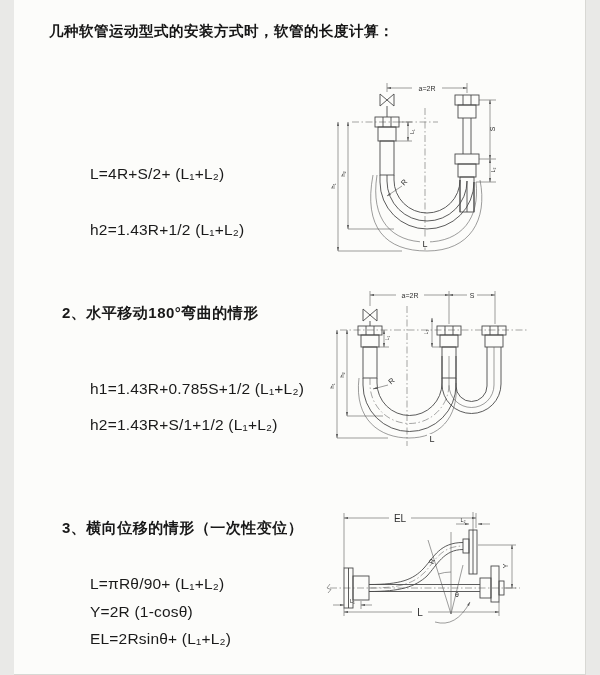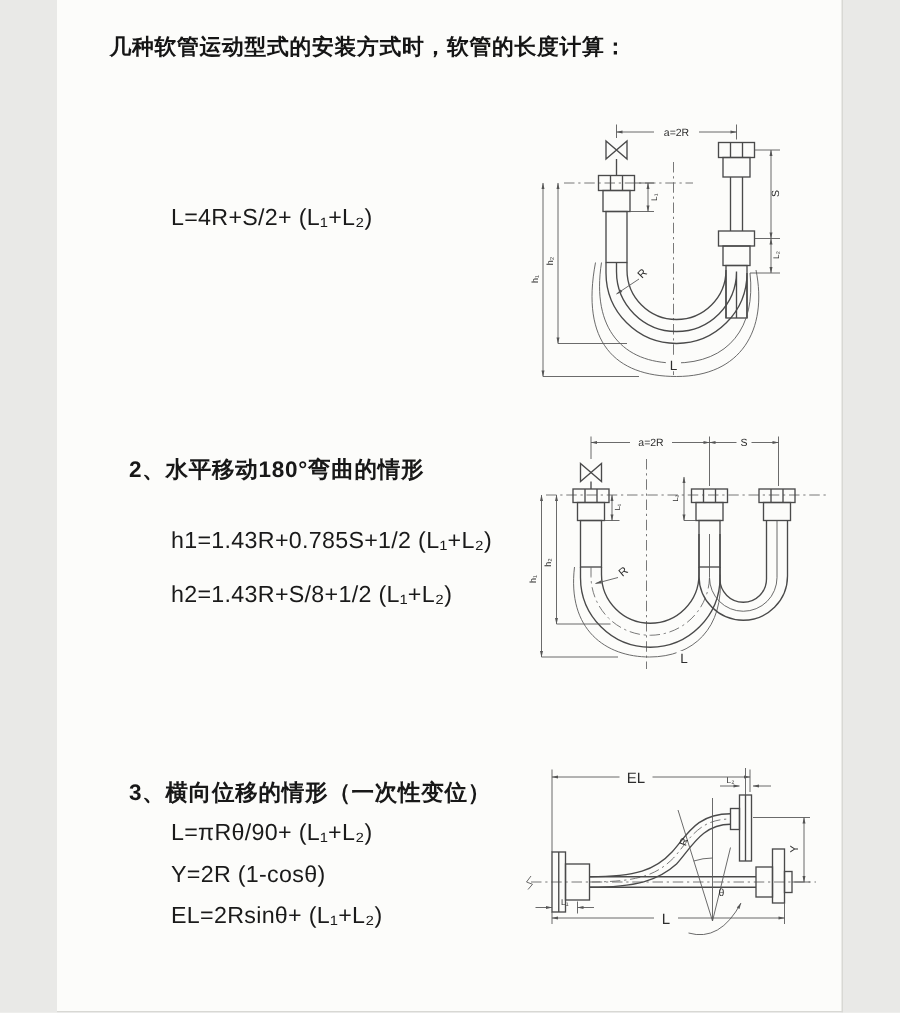--- a/index.html
+++ b/index.html
@@ -1,54 +1,55 @@
 <!DOCTYPE html>
 <html><head>
 <meta charset="utf-8">
 <style>
   html,body{margin:0;padding:0;background:#e9e9e7;}
   .page{
-    position:relative;width:524px;height:675px;margin:0 auto;
+    position:relative;width:572px;height:675px;margin:0 auto;
     background:#fcfcfa;overflow:hidden;
     font-family:"Liberation Sans","DejaVu Sans",sans-serif;
     color:#1c1c1c;
     border-right:1px solid #d8d8d4;border-bottom:1px solid #d8d8d4;
     box-sizing:border-box;
   }
   .title{
     position:absolute;left:35px;top:22px;
     font-size:14.5px;font-weight:bold;letter-spacing:0.5px;color:#151515;
   }
   .sec-heading{
     position:absolute;left:48px;
     font-size:15px;font-weight:bold;letter-spacing:0.5px;color:#181818;
   }
   .formula{
     position:absolute;left:76px;
-    font-size:15.5px;font-weight:normal;color:#1a1a1a;letter-spacing:0.2px;
+    font-size:15.5px;font-weight:normal;color:#1a1a1a;letter-spacing:0.2px;margin-top:28px;
   }
   svg.diag{position:absolute;overflow:visible;}
   svg.diag text{font-family:"Liberation Sans","DejaVu Sans",sans-serif;fill:#2e2e2e;}
   .draw{stroke:#4a4a4a;stroke-width:0.9;fill:none;}
   .thin{stroke:#5a5a5a;stroke-width:0.6;fill:none;}
   .cl{stroke:#6a6a6a;stroke-width:0.6;fill:none;stroke-dasharray:7 2.5 1.5 2.5;}
   .wbg{fill:#fcfcfa;stroke:none;}
 </style>
 </head>
 <body>
 
 <div class="page">
 
   <div class="title">几种软管运动型式的安装方式时，软管的长度计算：</div>
 
   <div class="formula" style="top:137px">L=4R+S/2+ (L₁+L₂)</div>
+  <div class="formula" style="top:193px">h2=1.43R+1/2 (L₁+L₂)</div>
 
   <div class="sec-heading" style="top:304px">2、水平移动180°弯曲的情形</div>
   <div class="formula" style="top:352px">h1=1.43R+0.785S+1/2 (L₁+L₂)</div>
-  <div class="formula" style="top:388px">h2=1.43R+S/8+1/2 (L₁+L₂)</div>
+  <div class="formula" style="top:388px">h2=1.43R+S/1+1/2 (L₁+L₂)</div>
 
   <div class="sec-heading" style="top:519px">3、横向位移的情形（一次性变位）</div>
   <div class="formula" style="top:547px">L=πRθ/90+ (L₁+L₂)</div>
   <div class="formula" style="top:575px">Y=2R (1-cosθ)</div>
   <div class="formula" style="top:602px">EL=2Rsinθ+ (L₁+L₂)</div>
 
   <svg class="diag" style="left:316px;top:70px" width="272" height="186" viewBox="0 0 272 186">
     <defs>
       <marker id="d1a" viewBox="0 0 10 10" refX="9.5" refY="5" markerWidth="9" markerHeight="7" orient="auto-start-reverse">
         <path d="M0,2.6 L10,5 L0,7.4 Z" fill="#555"></path>

